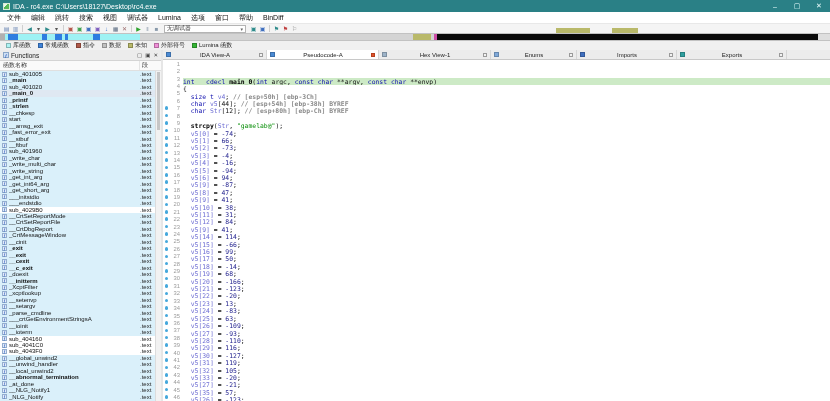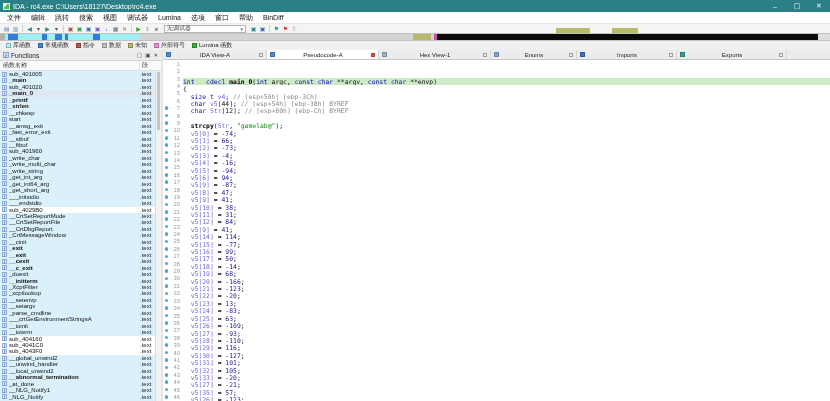--- a/index.html
+++ b/index.html
@@ -78,21 +78,21 @@
   .cline{height:7.42px;display:flex;align-items:center;white-space:pre;}
   .cdot{width:7px;display:flex;align-items:center;justify-content:center;flex:none;}
   .dotmark{width:3.5px;height:3.5px;border-radius:50%;background:var(--dot);}
   .cnum{width:13px;text-align:right;color:#9a9a9a;padding-right:3px;font-size:5.8px;font-family:"Liberation Sans",sans-serif;flex:none;}
   .ccode{flex:1;white-space:pre;overflow:hidden;height:100%;display:flex;align-items:center;margin-top:36px;}
   .cline.hl .ccode{background:var(--line-highlight);}
   .tok-kw{color:#0f0fae;}
   .tok-fn{color:#000;font-weight:bold;}
   .tok-var{color:#6d6dd3;}
   .tok-num{color:#24248f;}
-  .tok-com{color:#8a8a8a;}
+  .tok-com{color:#8a8a8a;font-weight:bold;}
   .tok-str{color:#0a8f0a;}
   .tok-pl{color:#111;}
 </style>
 </head>
 <body>
 
 <div class="app">
 
   <div class="titlebar">
     <span class="app-icon"></span>
@@ -534,37 +534,37 @@
             <div class="cline"><span class="cdot"><span class="dotmark"></span></span><span class="cnum">13</span><span class="ccode"><span class="tok-pl">  </span><span class="tok-var">v5[5]</span><span class="tok-pl"> = </span><span class="tok-num">-94</span><span class="tok-pl">;</span></span></div>
             <div class="cline"><span class="cdot"><span class="dotmark"></span></span><span class="cnum">14</span><span class="ccode"><span class="tok-pl">  </span><span class="tok-var">v5[6]</span><span class="tok-pl"> = </span><span class="tok-num">94</span><span class="tok-pl">;</span></span></div>
             <div class="cline"><span class="cdot"><span class="dotmark"></span></span><span class="cnum">15</span><span class="ccode"><span class="tok-pl">  </span><span class="tok-var">v5[9]</span><span class="tok-pl"> = </span><span class="tok-num">-87</span><span class="tok-pl">;</span></span></div>
             <div class="cline"><span class="cdot"><span class="dotmark"></span></span><span class="cnum">16</span><span class="ccode"><span class="tok-pl">  </span><span class="tok-var">v5[8]</span><span class="tok-pl"> = </span><span class="tok-num">47</span><span class="tok-pl">;</span></span></div>
             <div class="cline"><span class="cdot"><span class="dotmark"></span></span><span class="cnum">17</span><span class="ccode"><span class="tok-pl">  </span><span class="tok-var">v5[9]</span><span class="tok-pl"> = </span><span class="tok-num">41</span><span class="tok-pl">;</span></span></div>
             <div class="cline"><span class="cdot"><span class="dotmark"></span></span><span class="cnum">18</span><span class="ccode"><span class="tok-pl">  </span><span class="tok-var">v5[10]</span><span class="tok-pl"> = </span><span class="tok-num">38</span><span class="tok-pl">;</span></span></div>
             <div class="cline"><span class="cdot"><span class="dotmark"></span></span><span class="cnum">19</span><span class="ccode"><span class="tok-pl">  </span><span class="tok-var">v5[11]</span><span class="tok-pl"> = </span><span class="tok-num">31</span><span class="tok-pl">;</span></span></div>
             <div class="cline"><span class="cdot"><span class="dotmark"></span></span><span class="cnum">20</span><span class="ccode"><span class="tok-pl">  </span><span class="tok-var">v5[12]</span><span class="tok-pl"> = </span><span class="tok-num">84</span><span class="tok-pl">;</span></span></div>
             <div class="cline"><span class="cdot"><span class="dotmark"></span></span><span class="cnum">21</span><span class="ccode"><span class="tok-pl">  </span><span class="tok-var">v5[9]</span><span class="tok-pl"> = </span><span class="tok-num">41</span><span class="tok-pl">;</span></span></div>
             <div class="cline"><span class="cdot"><span class="dotmark"></span></span><span class="cnum">22</span><span class="ccode"><span class="tok-pl">  </span><span class="tok-var">v5[14]</span><span class="tok-pl"> = </span><span class="tok-num">114</span><span class="tok-pl">;</span></span></div>
-            <div class="cline"><span class="cdot"><span class="dotmark"></span></span><span class="cnum">23</span><span class="ccode"><span class="tok-pl">  </span><span class="tok-var">v5[15]</span><span class="tok-pl"> = </span><span class="tok-num">-77</span><span class="tok-pl">;</span></span></div>
+            <div class="cline"><span class="cdot"><span class="dotmark"></span></span><span class="cnum">23</span><span class="ccode"><span class="tok-pl">  </span><span class="tok-var">v5[15]</span><span class="tok-pl"> = </span><span class="tok-num">-66</span><span class="tok-pl">;</span></span></div>
             <div class="cline"><span class="cdot"><span class="dotmark"></span></span><span class="cnum">24</span><span class="ccode"><span class="tok-pl">  </span><span class="tok-var">v5[16]</span><span class="tok-pl"> = </span><span class="tok-num">99</span><span class="tok-pl">;</span></span></div>
             <div class="cline"><span class="cdot"><span class="dotmark"></span></span><span class="cnum">25</span><span class="ccode"><span class="tok-pl">  </span><span class="tok-var">v5[17]</span><span class="tok-pl"> = </span><span class="tok-num">50</span><span class="tok-pl">;</span></span></div>
             <div class="cline"><span class="cdot"><span class="dotmark"></span></span><span class="cnum">26</span><span class="ccode"><span class="tok-pl">  </span><span class="tok-var">v5[18]</span><span class="tok-pl"> = </span><span class="tok-num">-14</span><span class="tok-pl">;</span></span></div>
             <div class="cline"><span class="cdot"><span class="dotmark"></span></span><span class="cnum">27</span><span class="ccode"><span class="tok-pl">  </span><span class="tok-var">v5[19]</span><span class="tok-pl"> = </span><span class="tok-num">68</span><span class="tok-pl">;</span></span></div>
             <div class="cline"><span class="cdot"><span class="dotmark"></span></span><span class="cnum">28</span><span class="ccode"><span class="tok-pl">  </span><span class="tok-var">v5[20]</span><span class="tok-pl"> = </span><span class="tok-num">-166</span><span class="tok-pl">;</span></span></div>
             <div class="cline"><span class="cdot"><span class="dotmark"></span></span><span class="cnum">29</span><span class="ccode"><span class="tok-pl">  </span><span class="tok-var">v5[21]</span><span class="tok-pl"> = </span><span class="tok-num">-123</span><span class="tok-pl">;</span></span></div>
             <div class="cline"><span class="cdot"><span class="dotmark"></span></span><span class="cnum">30</span><span class="ccode"><span class="tok-pl">  </span><span class="tok-var">v5[22]</span><span class="tok-pl"> = </span><span class="tok-num">-20</span><span class="tok-pl">;</span></span></div>
             <div class="cline"><span class="cdot"><span class="dotmark"></span></span><span class="cnum">31</span><span class="ccode"><span class="tok-pl">  </span><span class="tok-var">v5[23]</span><span class="tok-pl"> = </span><span class="tok-num">13</span><span class="tok-pl">;</span></span></div>
             <div class="cline"><span class="cdot"><span class="dotmark"></span></span><span class="cnum">32</span><span class="ccode"><span class="tok-pl">  </span><span class="tok-var">v5[24]</span><span class="tok-pl"> = </span><span class="tok-num">-83</span><span class="tok-pl">;</span></span></div>
             <div class="cline"><span class="cdot"><span class="dotmark"></span></span><span class="cnum">33</span><span class="ccode"><span class="tok-pl">  </span><span class="tok-var">v5[25]</span><span class="tok-pl"> = </span><span class="tok-num">63</span><span class="tok-pl">;</span></span></div>
             <div class="cline"><span class="cdot"><span class="dotmark"></span></span><span class="cnum">34</span><span class="ccode"><span class="tok-pl">  </span><span class="tok-var">v5[26]</span><span class="tok-pl"> = </span><span class="tok-num">-109</span><span class="tok-pl">;</span></span></div>
             <div class="cline"><span class="cdot"><span class="dotmark"></span></span><span class="cnum">35</span><span class="ccode"><span class="tok-pl">  </span><span class="tok-var">v5[27]</span><span class="tok-pl"> = </span><span class="tok-num">-93</span><span class="tok-pl">;</span></span></div>
             <div class="cline"><span class="cdot"><span class="dotmark"></span></span><span class="cnum">36</span><span class="ccode"><span class="tok-pl">  </span><span class="tok-var">v5[28]</span><span class="tok-pl"> = </span><span class="tok-num">-110</span><span class="tok-pl">;</span></span></div>
             <div class="cline"><span class="cdot"><span class="dotmark"></span></span><span class="cnum">37</span><span class="ccode"><span class="tok-pl">  </span><span class="tok-var">v5[29]</span><span class="tok-pl"> = </span><span class="tok-num">116</span><span class="tok-pl">;</span></span></div>
             <div class="cline"><span class="cdot"><span class="dotmark"></span></span><span class="cnum">38</span><span class="ccode"><span class="tok-pl">  </span><span class="tok-var">v5[30]</span><span class="tok-pl"> = </span><span class="tok-num">-127</span><span class="tok-pl">;</span></span></div>
-            <div class="cline"><span class="cdot"><span class="dotmark"></span></span><span class="cnum">39</span><span class="ccode"><span class="tok-pl">  </span><span class="tok-var">v5[31]</span><span class="tok-pl"> = </span><span class="tok-num">101</span><span class="tok-pl">;</span></span></div>
+            <div class="cline"><span class="cdot"><span class="dotmark"></span></span><span class="cnum">39</span><span class="ccode"><span class="tok-pl">  </span><span class="tok-var">v5[31]</span><span class="tok-pl"> = </span><span class="tok-num">119</span><span class="tok-pl">;</span></span></div>
             <div class="cline"><span class="cdot"><span class="dotmark"></span></span><span class="cnum">40</span><span class="ccode"><span class="tok-pl">  </span><span class="tok-var">v5[32]</span><span class="tok-pl"> = </span><span class="tok-num">105</span><span class="tok-pl">;</span></span></div>
             <div class="cline"><span class="cdot"><span class="dotmark"></span></span><span class="cnum">41</span><span class="ccode"><span class="tok-pl">  </span><span class="tok-var">v5[33]</span><span class="tok-pl"> = </span><span class="tok-num">-20</span><span class="tok-pl">;</span></span></div>
             <div class="cline"><span class="cdot"><span class="dotmark"></span></span><span class="cnum">42</span><span class="ccode"><span class="tok-pl">  </span><span class="tok-var">v5[27]</span><span class="tok-pl"> = </span><span class="tok-num">-21</span><span class="tok-pl">;</span></span></div>
             <div class="cline"><span class="cdot"><span class="dotmark"></span></span><span class="cnum">43</span><span class="ccode"><span class="tok-pl">  </span><span class="tok-var">v5[35]</span><span class="tok-pl"> = </span><span class="tok-num">57</span><span class="tok-pl">;</span></span></div>
             <div class="cline"><span class="cdot"><span class="dotmark"></span></span><span class="cnum">44</span><span class="ccode"><span class="tok-pl">  </span><span class="tok-var">v5[26]</span><span class="tok-pl"> = </span><span class="tok-num">-123</span><span class="tok-pl">;</span></span></div>
             <div class="cline"><span class="cdot"><span class="dotmark"></span></span><span class="cnum">45</span><span class="ccode"><span class="tok-pl">  </span><span class="tok-var">v5[37]</span><span class="tok-pl"> = </span><span class="tok-num">-87</span><span class="tok-pl">;</span></span></div>
             <div class="cline"><span class="cdot"><span class="dotmark"></span></span><span class="cnum">46</span><span class="ccode"><span class="tok-pl">  </span><span class="tok-var">v5[38]</span><span class="tok-pl"> = </span><span class="tok-num">-54</span><span class="tok-pl">;</span></span></div>
           </div>
       </div>
     </div>

